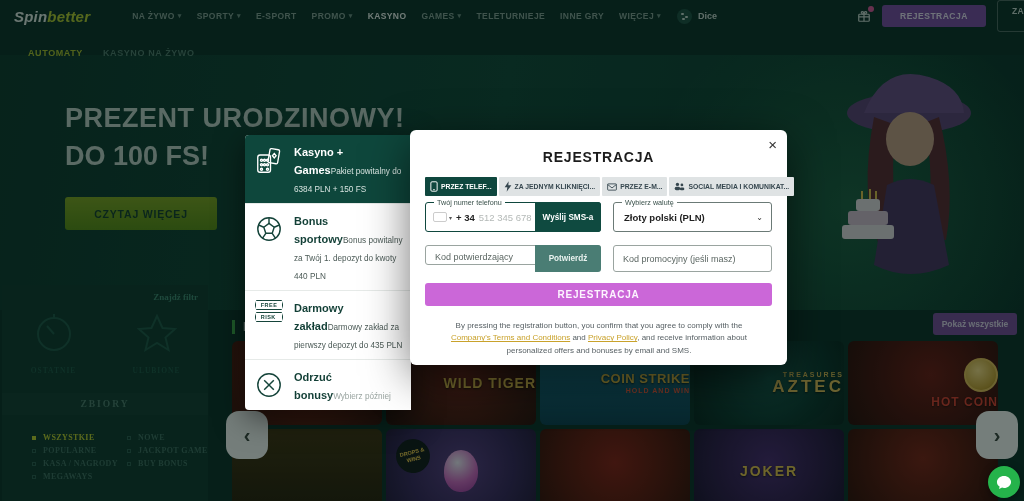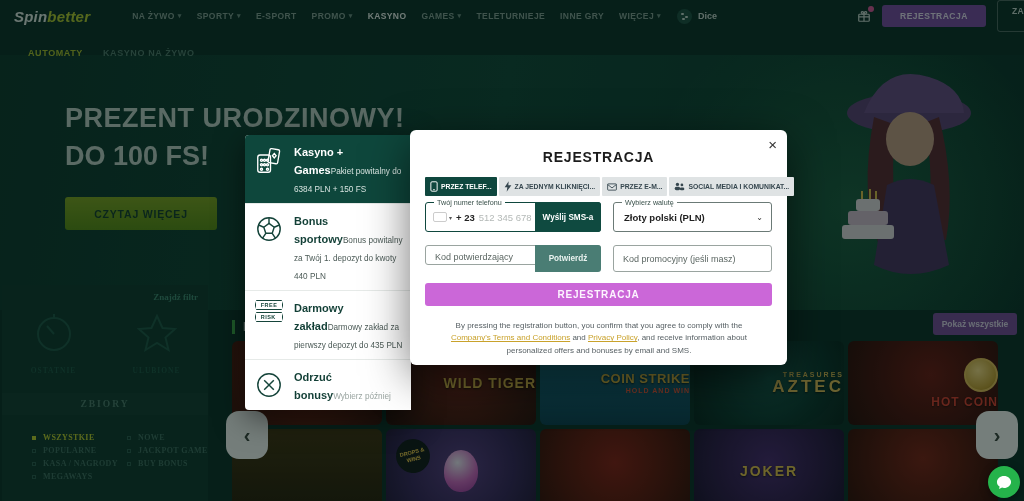--- a/index.html
+++ b/index.html
@@ -441,21 +441,21 @@
             <rect x="8.5" y="8" width="6.5" height="4" rx="2"></rect>
           </svg>
         <span>SOCIAL MEDIA I KOMUNIKAT...</span>
       </span>
     </div>
 
     <div class="fieldbox phone-box">
       <span class="flabel">Twój numer telefonu</span>
       <span class="flag"><span class="w"></span><span class="r"></span></span>
       <span class="tiny-chev">▾</span>
-      <span class="pcode">+ 23</span>
+      <span class="pcode">+ 34</span>
       <input type="text" placeholder="512 345 678" style="">
       <button class="btn-sms">Wyślij SMS-a</button>
     </div>
 
     <div class="fieldbox cur-box">
       <span class="flabel">Wybierz walutę</span>
       <span class="cur-val">Złoty polski (PLN)</span>
       <span class="cur-chev">⌄</span>
     </div>
 

